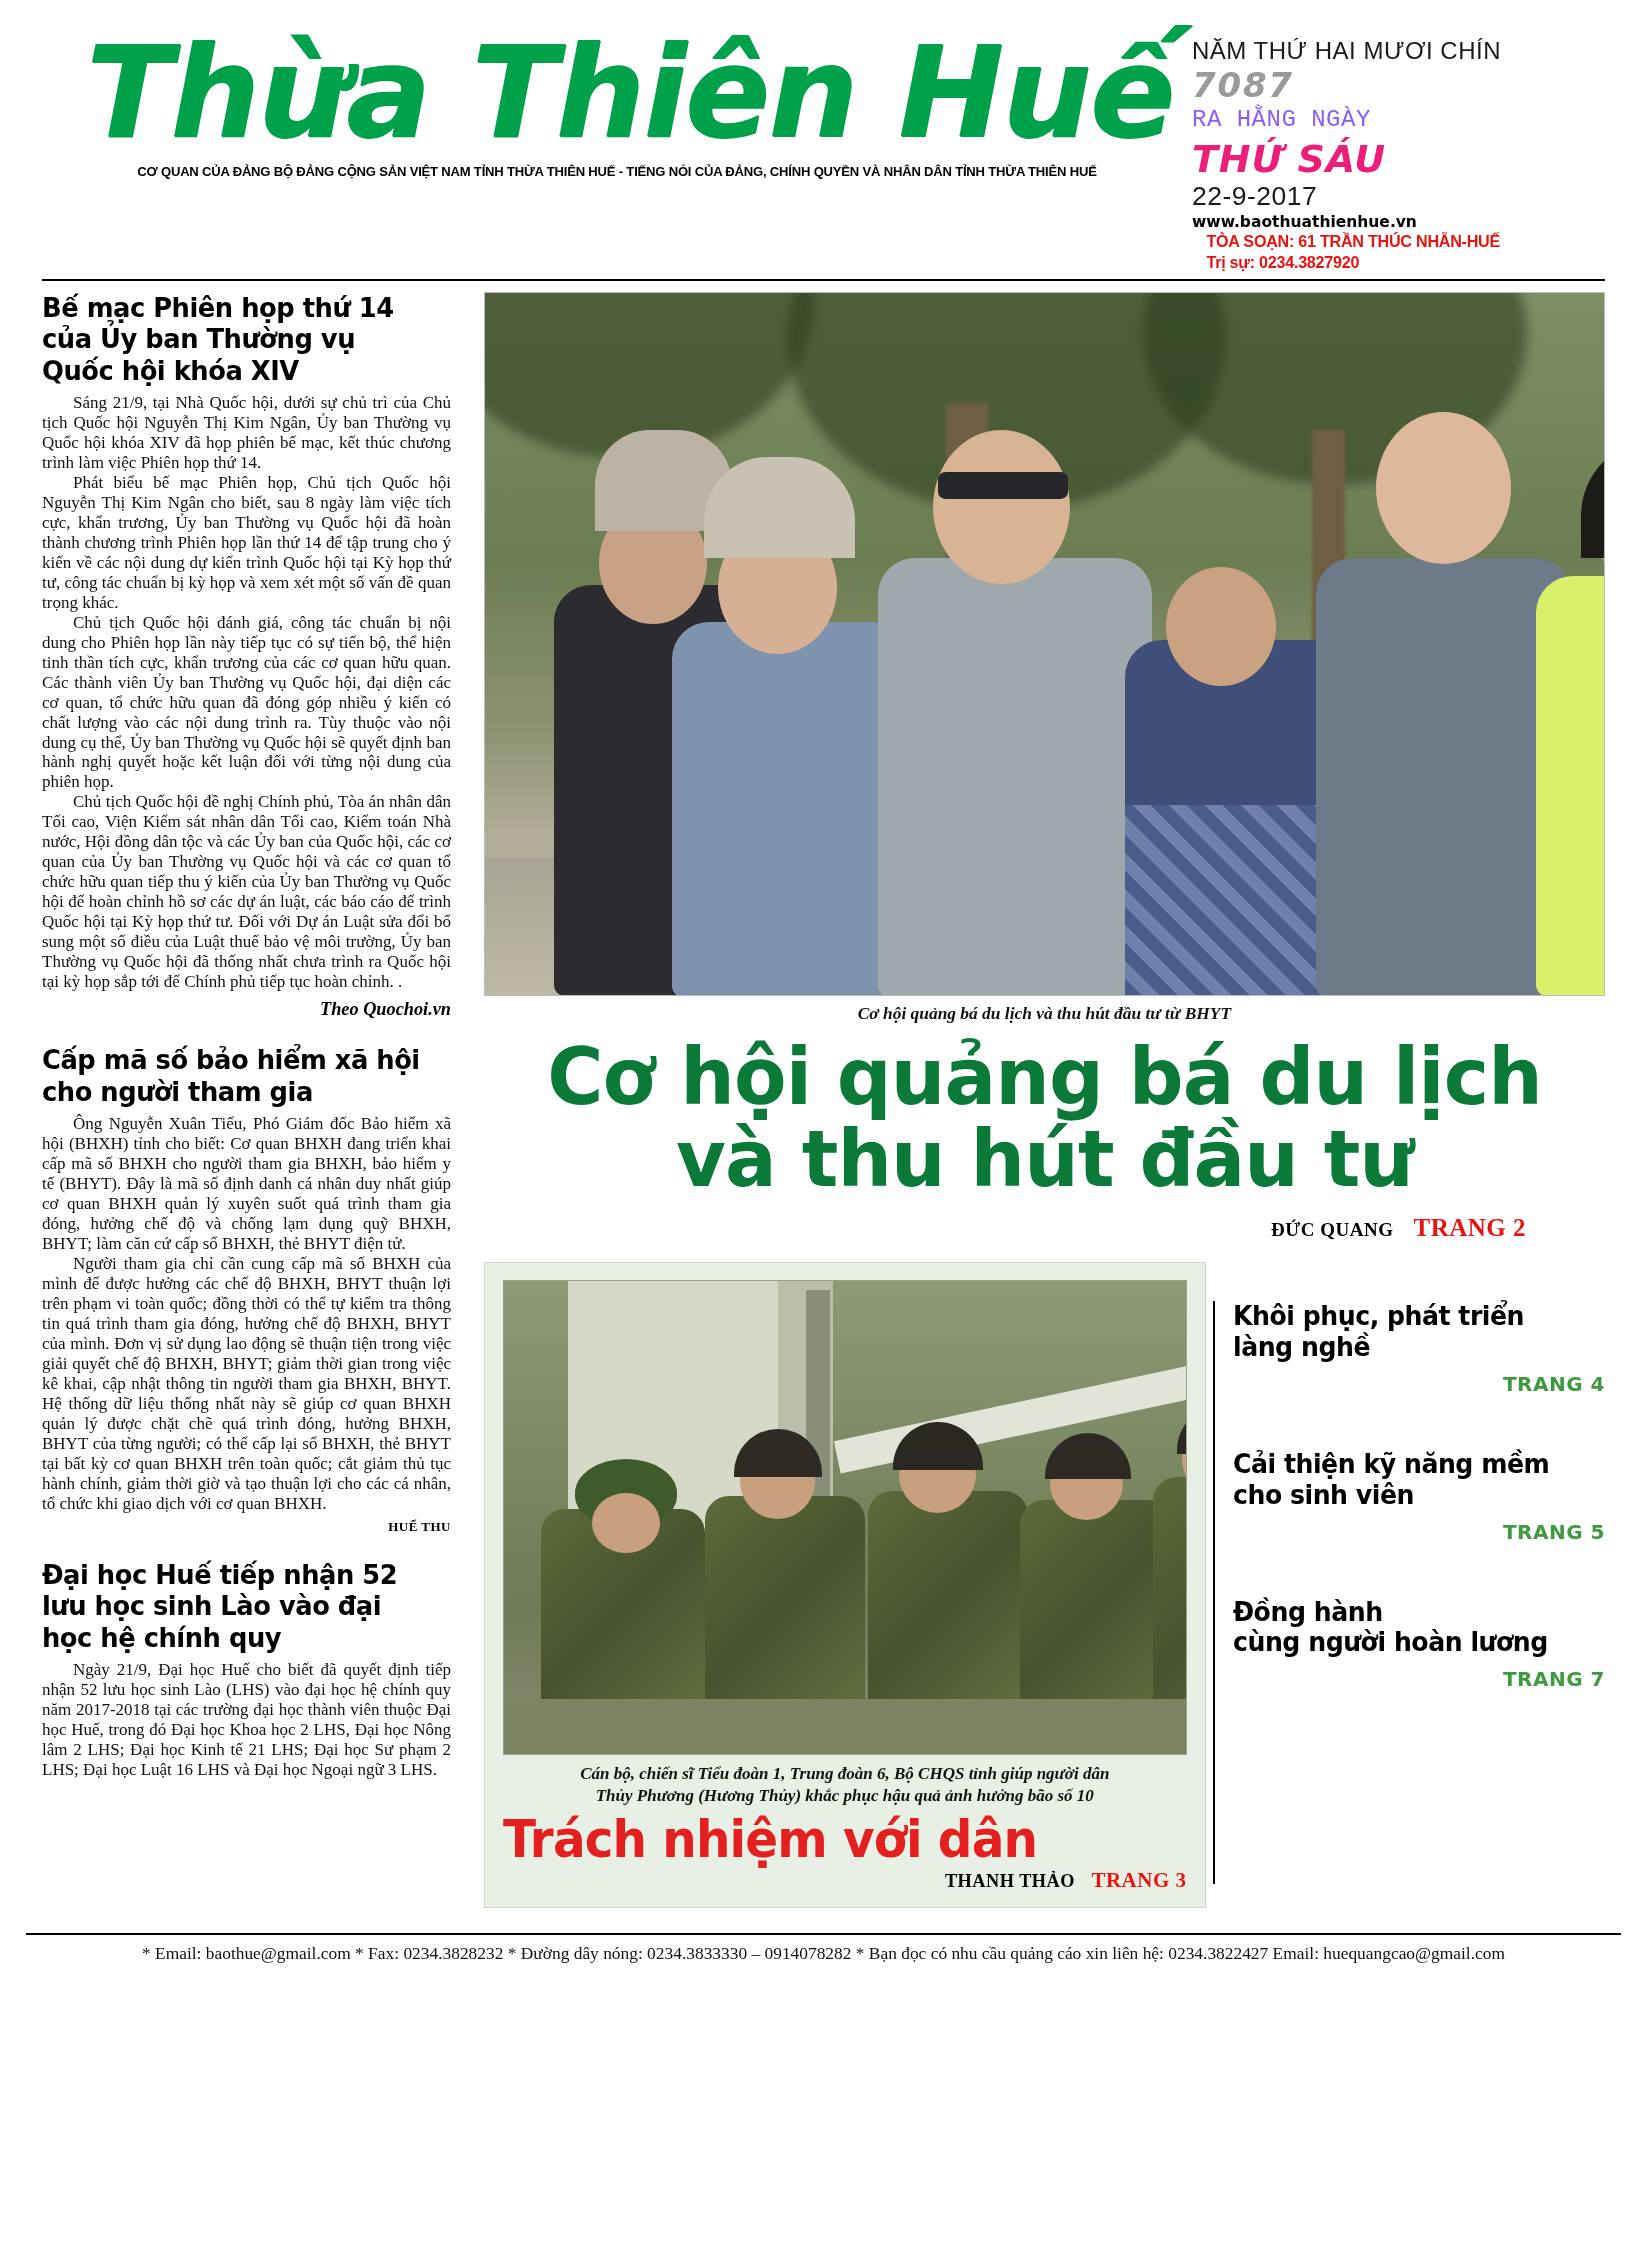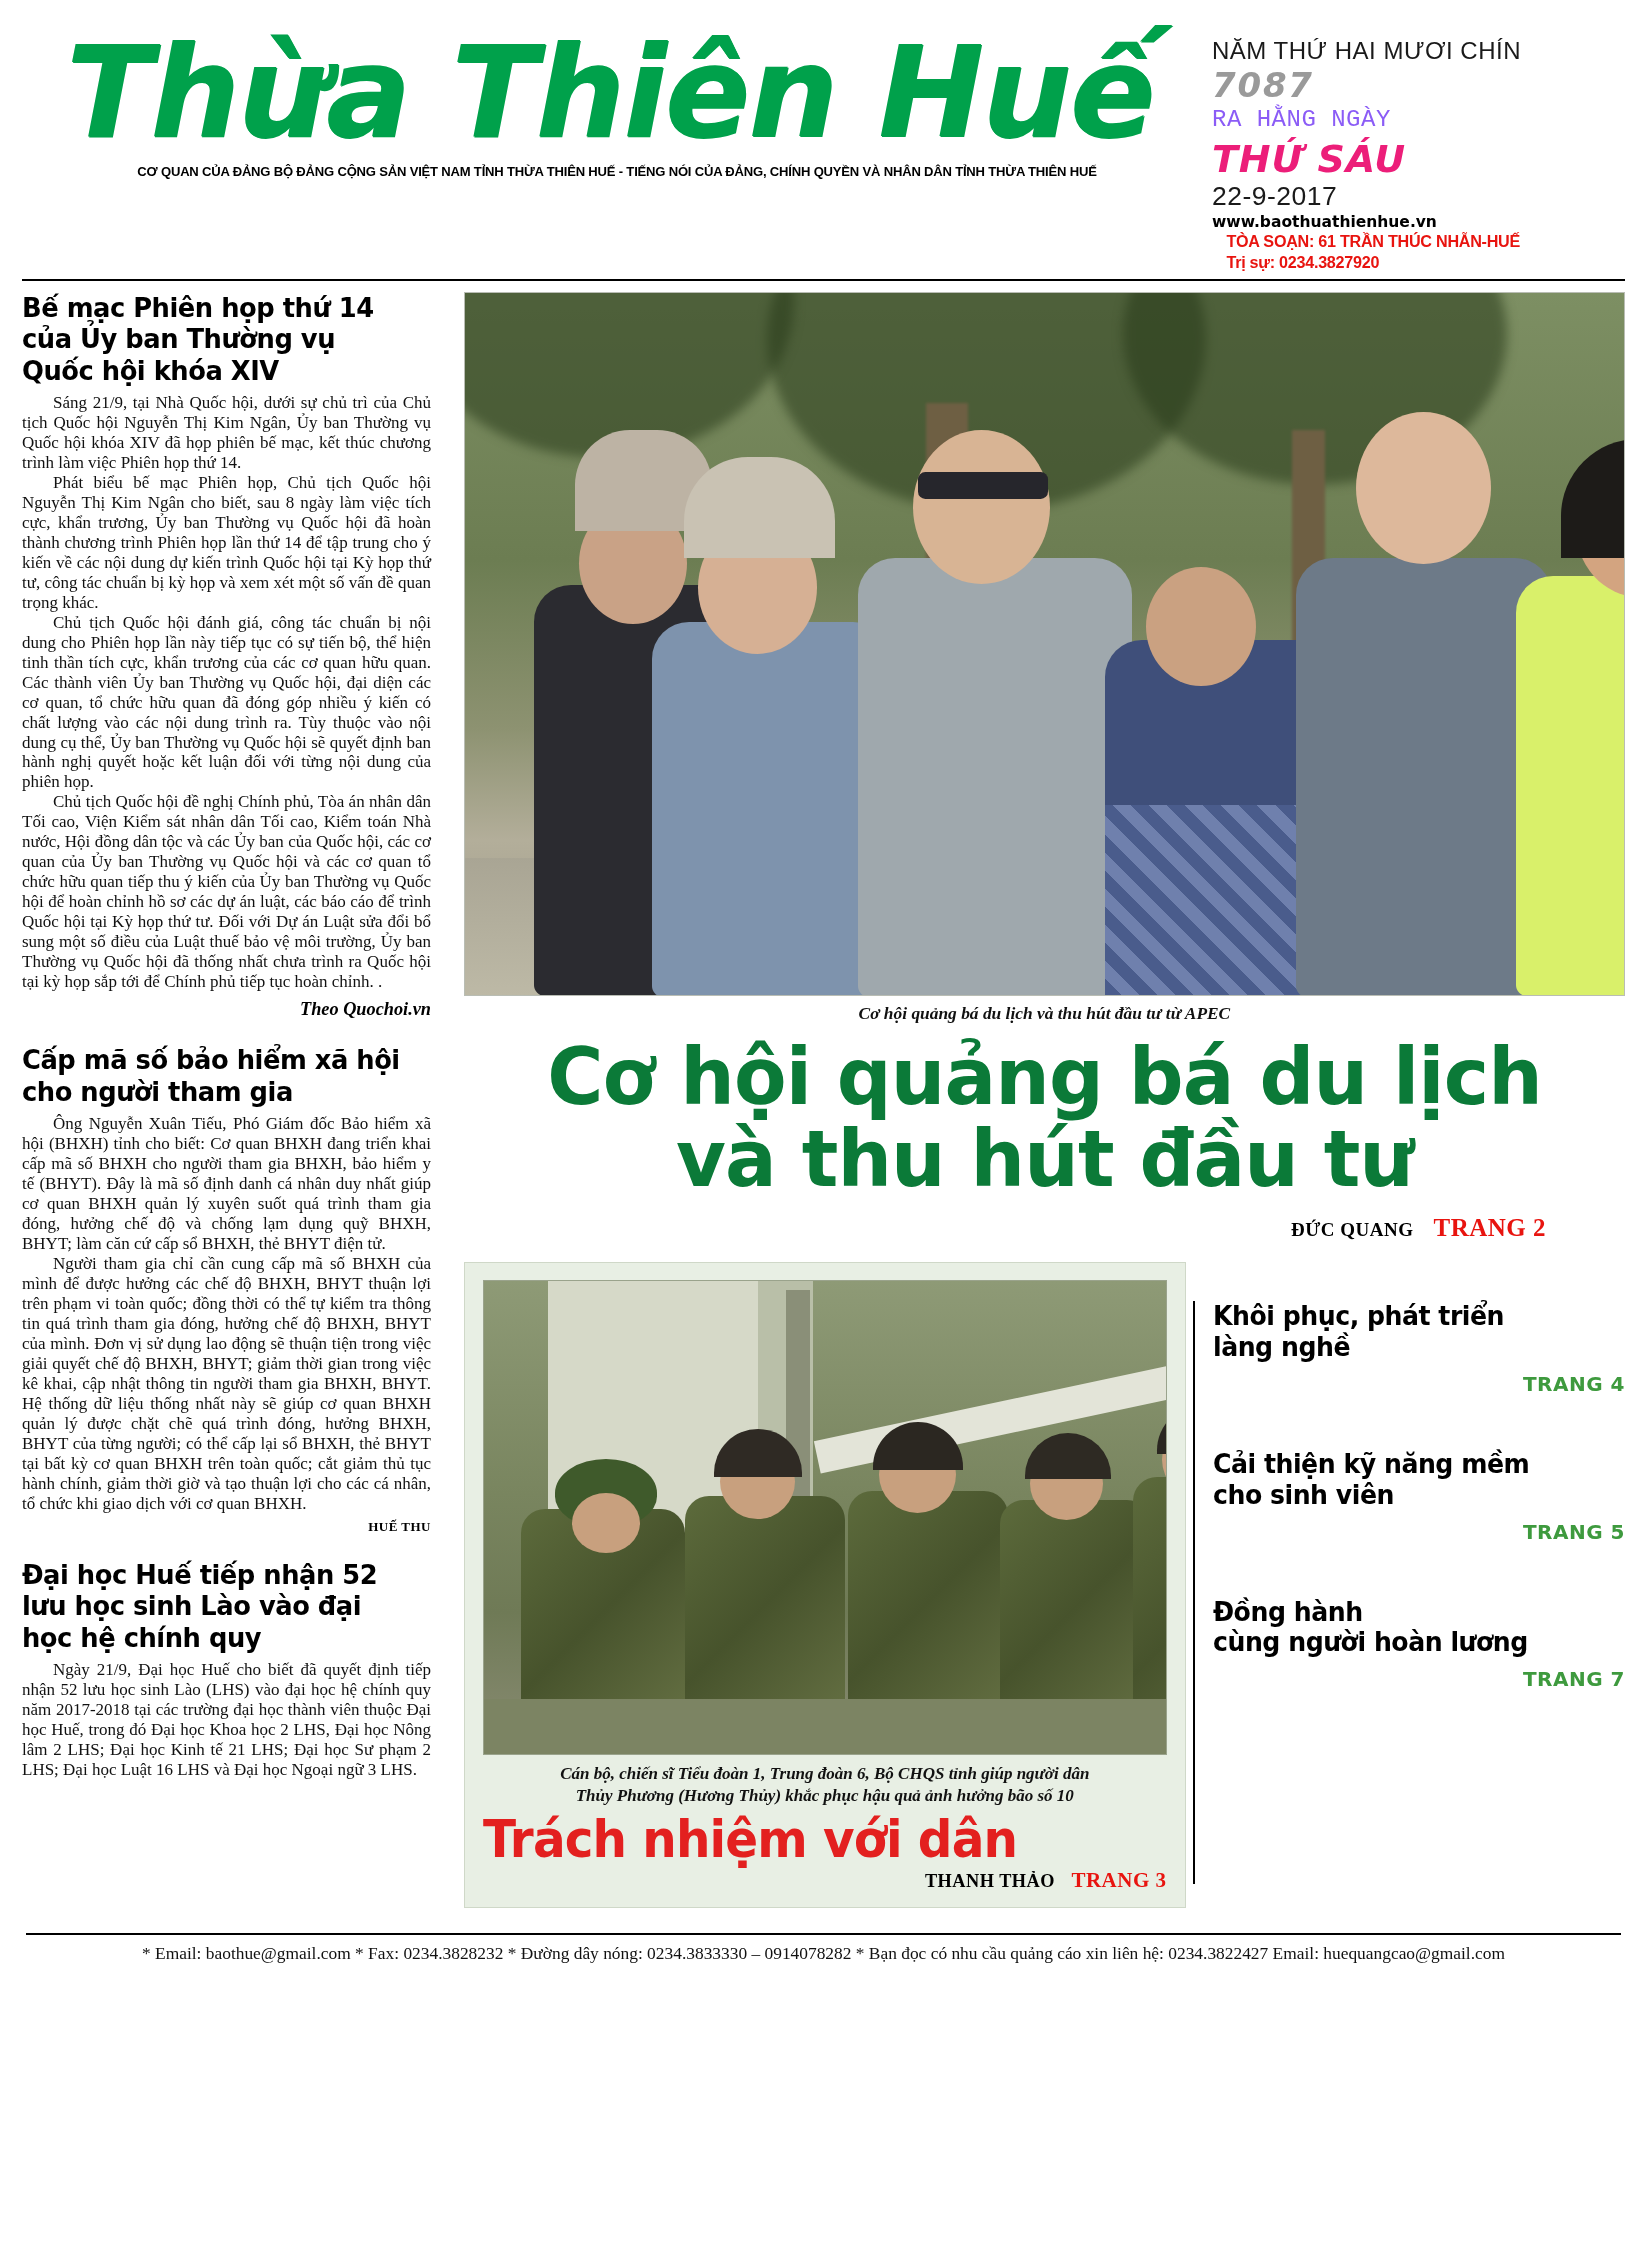--- a/index.html
+++ b/index.html
@@ -6,21 +6,21 @@
   html, body { margin:0; padding:0; }
   body {
     width:1647px; height:2267px;
     background:#ffffff;
     font-family:"Liberation Serif", serif;
     color:#000;
     position:relative;
     overflow:hidden;
   }
 
-  .page { width:1647px; height:1995px; padding:0 22px; position:relative; }
+  .page { width:1647px; height:1995px; padding:0 42px; position:relative; }
 
   
   .masthead { display:flex; align-items:flex-start; padding-top:31px; }
   .masthead-left { flex:1 1 auto; position:relative; min-width:0; }
 
   .logo-title {
     font-family:"DejaVu Sans", sans-serif;
     font-weight:bold;
     font-style:italic;
     font-size:126px;
@@ -311,21 +311,21 @@
         <div style="position:absolute; left:453px; top:179px; width:130px; height:27.4px; background:#26262c; border-radius:7.3px;"></div>
         <div class="ph-person" style="left:640px; top:347px; width:228px; height:356px; background:#3f4f7a;"></div>
         <div style="position:absolute; left:640px; top:512px; width:228px; height:192px; background:repeating-linear-gradient(45deg,#4a5c8c 0 12.8px,#6f80ad 12.8px 25.6px);"></div>
         <div class="ph-head" style="left:681px; top:274px; width:110px; height:119px; background:#caa181;"></div>
         <div class="ph-person" style="left:831px; top:265px; width:256px; height:439px; background:#6d7a88;"></div>
         <div class="ph-head" style="left:891px; top:119px; width:135px; height:152px; background:#ddb89b;"></div>
         <div class="ph-person" style="left:1051px; top:283px; width:274px; height:420px; background:#d9f06a;"></div>
         <div class="ph-head" style="left:1110px; top:160px; width:128px; height:144px; background:#d3a480;"></div>
         <div style="position:absolute; left:1096px; top:146px; width:163px; height:119px; background:#1d1b18; border-radius:77px 77px 0 0;"></div>
       </div>
-      <div class="photo-cap">Cơ hội quảng bá du lịch và thu hút đầu tư từ APEC</div>
+      <div class="photo-cap">Cơ hội quảng bá du lịch và thu hút đầu tư từ BHYT</div>
 
       <div class="green-head">
         <span class="l1">Cơ hội quảng bá du lịch</span>
         <span class="l2">và thu hút đầu tư</span>
       </div>
 
       <div class="credit-row">
         <span class="credit-name">ĐỨC QUANG</span>
         <span class="credit-page">TRANG 2</span>
       </div>

